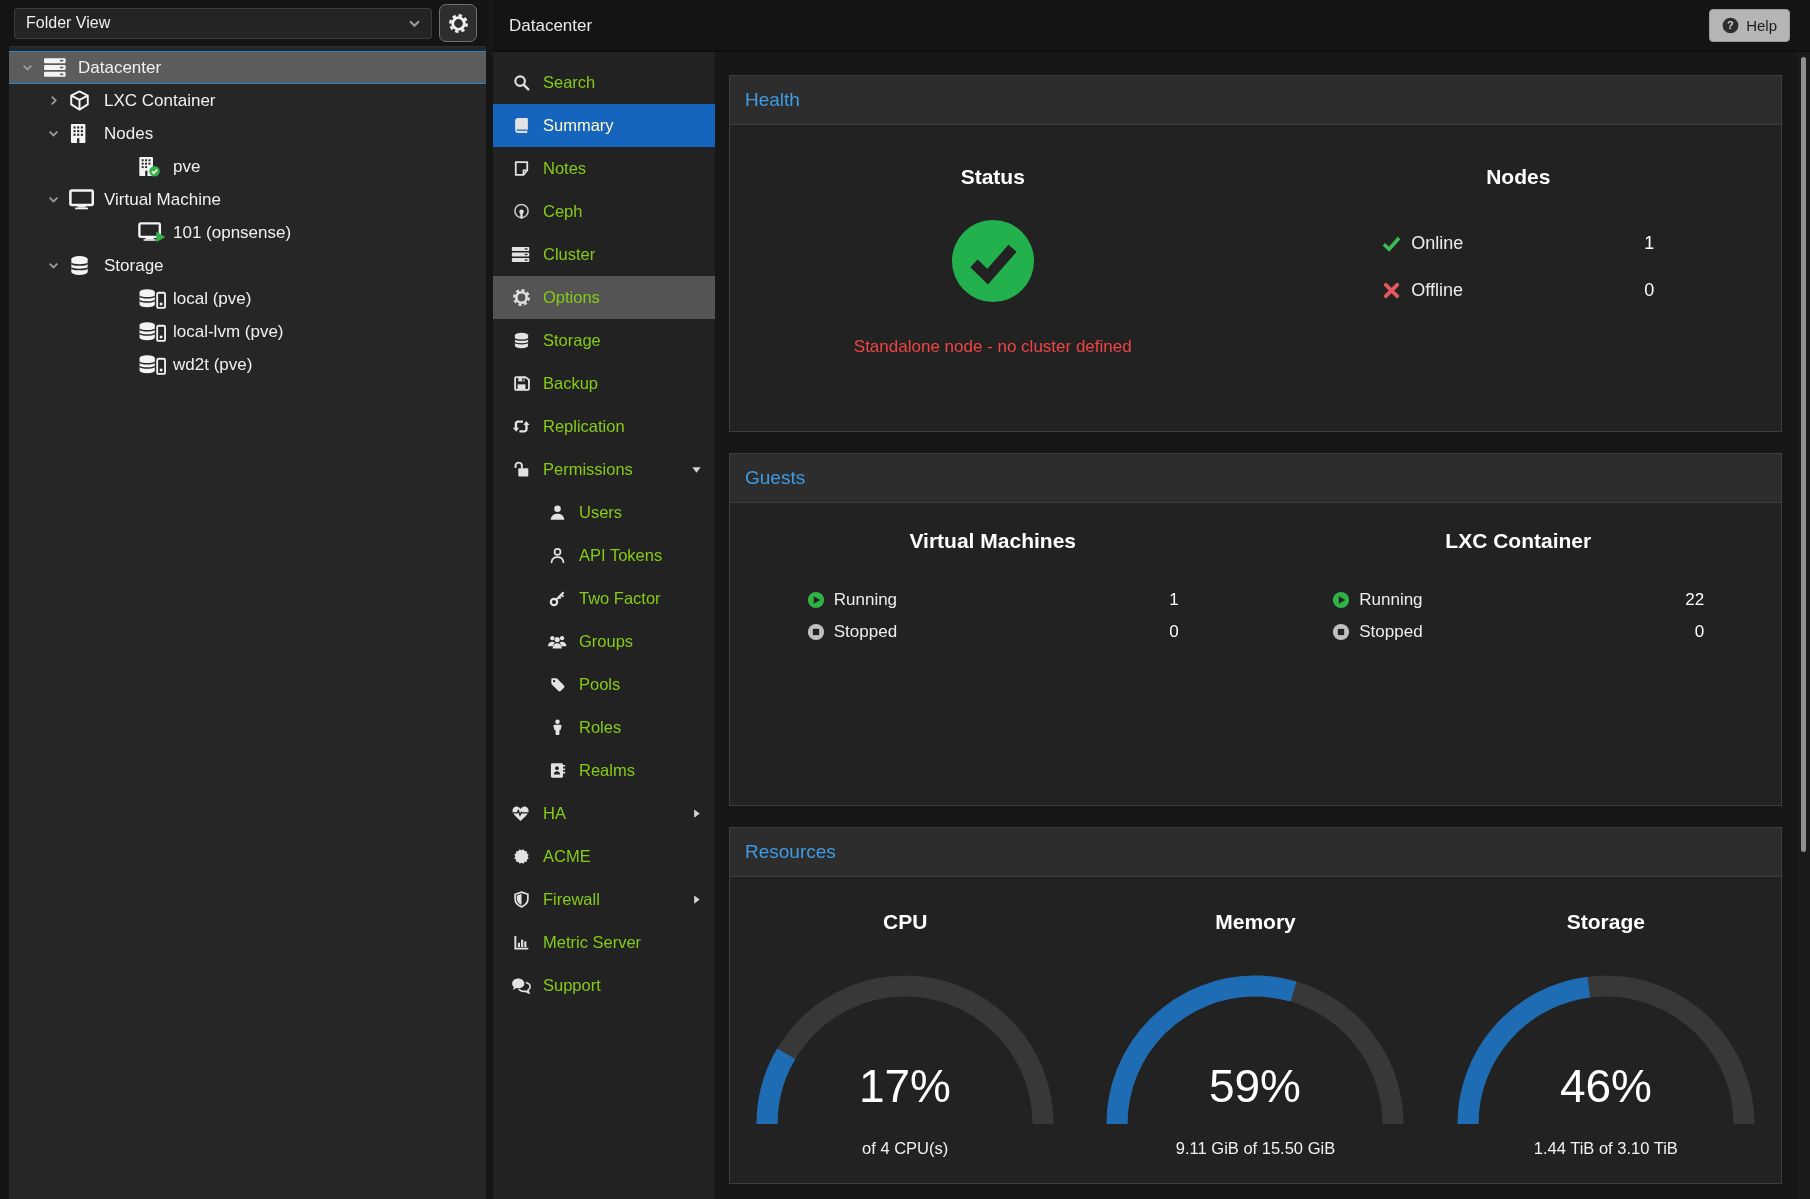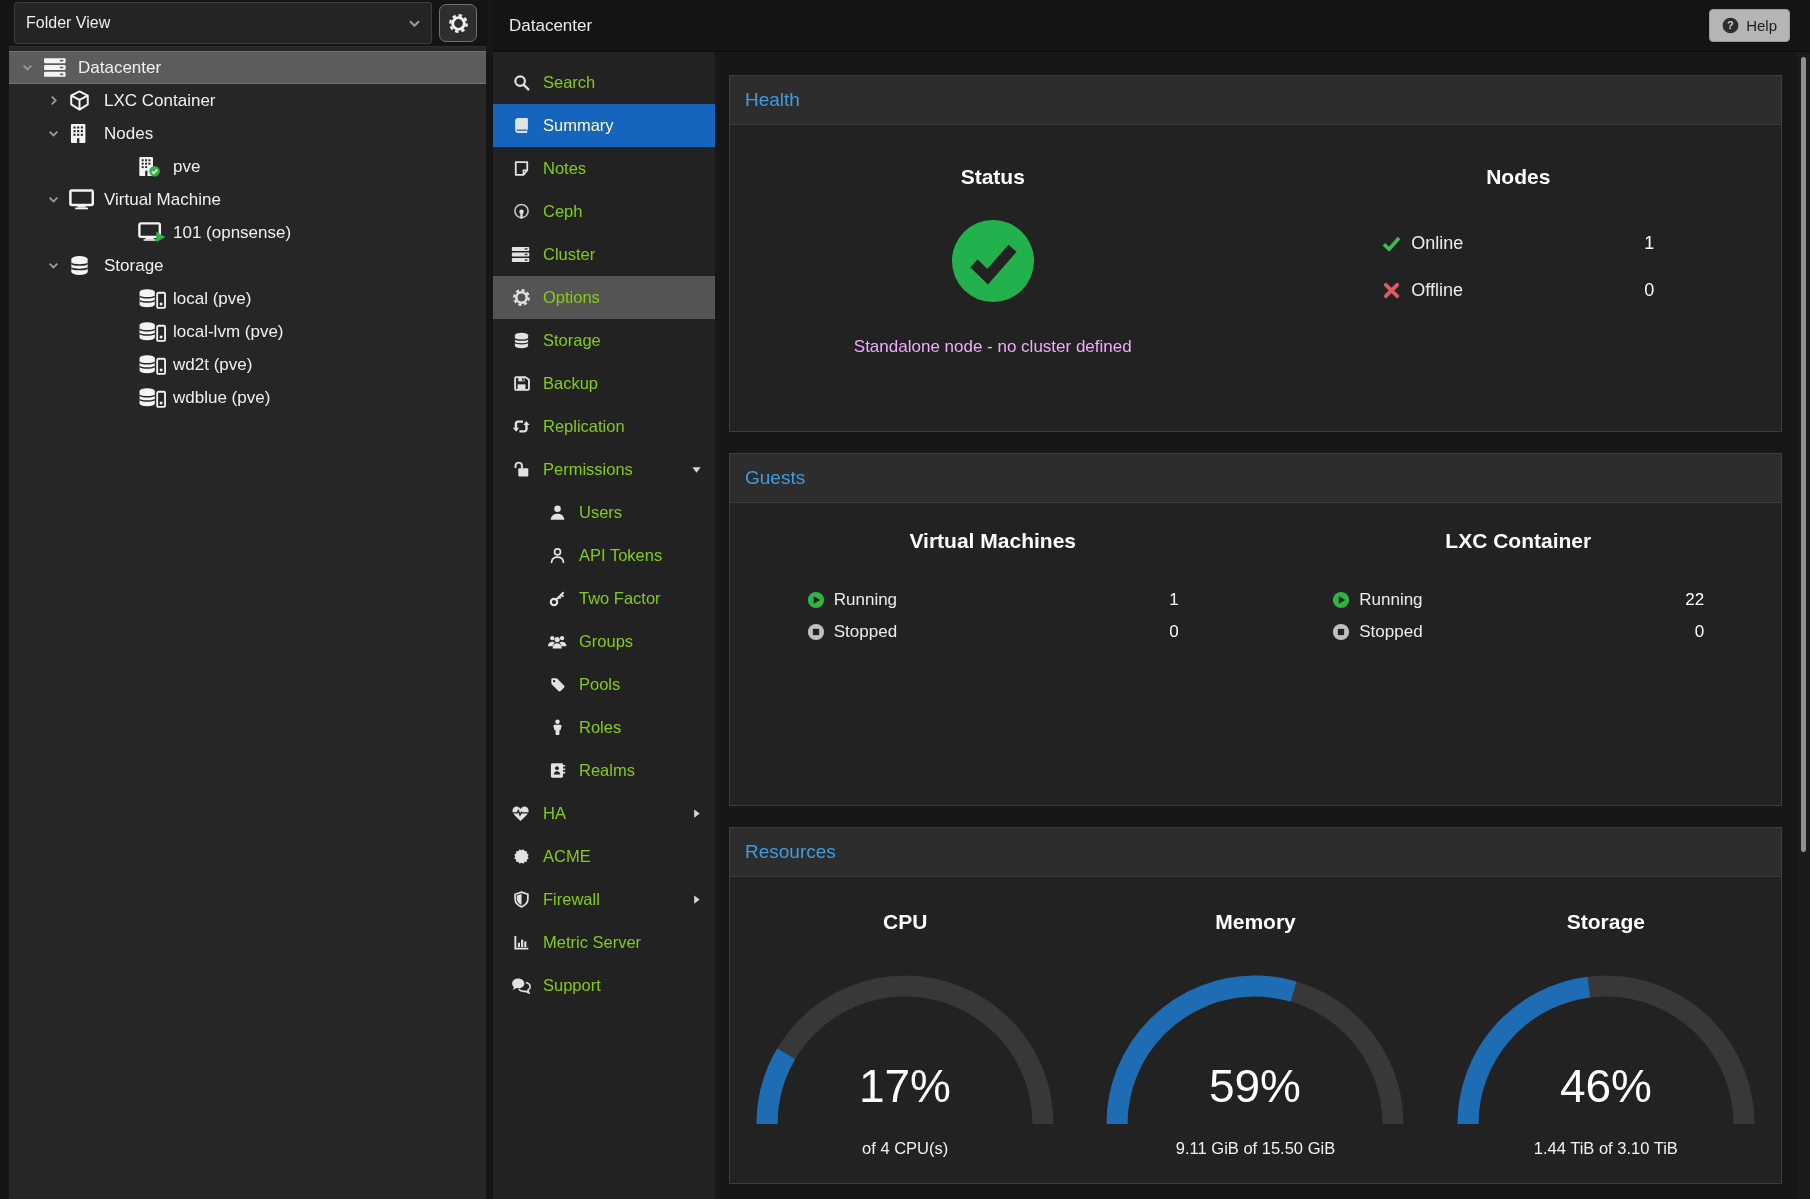--- a/index.html
+++ b/index.html
@@ -3,21 +3,21 @@
 <meta charset="utf-8">
 <style>
   * { box-sizing: border-box; margin: 0; padding: 0; }
   html,body { width:1810px; height:1199px; overflow:hidden; }
   body { background:#171717; font-family:"Liberation Sans","DejaVu Sans",sans-serif; color:#ececec; }
   .app { display:flex; width:100%; height:100%; }
 
   
   .left { width:486px; flex:none; display:flex; flex-direction:column; background:#141414; }
   .left-top { height:46px; flex:none; display:flex; align-items:center; gap:7px; padding:0 9px 0 14px; }
-  .combo { flex:1; height:42px; background:#242424; border:1px solid #3d3d3d; border-radius:3px;
+  .combo { flex:1; height:31px; background:#242424; border:1px solid #3d3d3d; border-radius:3px;
            display:flex; align-items:center; padding:0 9px 0 11px; font-size:16px; color:#eeeeee; cursor:default; }
   .combo-chev { margin-left:auto; display:flex; }
   .combo-chev svg { width:15px; height:15px; }
   .gear-btn { width:38px; height:38px; flex:none; background:#2e2e2e; --cut:#2e2e2e; border:1px solid #717171;
               border-radius:7px; display:flex; align-items:center; justify-content:center; color:#f2f2f2; }
   .gear-btn svg { height:19px; width:19px; }
   .tree-wrap { flex:1; margin-left:9px; background:#262626; border-top:1px solid #2e2e2e; padding-top:4px; overflow:hidden; }
   .tree-row { height:33px; display:flex; align-items:center; font-size:17px; color:#f0f0f0; --cut:#262626; cursor:default; }
   .tree-row.lvl0 { padding-left:12px; } .tree-row.lvl1 { padding-left:38px; } .tree-row.lvl2 { padding-left:63px;margin-left:44px; }
   .tree-row.selected { background:#5c5c5c; --cut:#5c5c5c; border-top:1px solid #1f86d8; border-bottom:1px solid #1f86d8; }
@@ -54,21 +54,21 @@
   .content { flex:1; min-width:0; padding:23px 15px 0 14px; overflow:hidden; }
   .panel { border:1px solid #3c3c3c; margin-bottom:21px; background:#222222; }
   .panel-header { height:49px; background:#2d2d2d; display:flex; align-items:center; padding:0 15px;
                   font-size:19px; color:#3f9be2; border-bottom:1px solid #3c3c3c; }
   .panel-body { background:#222222; --cut:#222222; }
   .health-body { height:306px; display:grid; grid-template-columns:1fr 1fr; }
   .hcol { display:flex; flex-direction:column; align-items:center; padding-top:40px; }
   .sec-h { font-size:21px; font-weight:bold; color:#ffffff; }
   .big-status { margin-top:30px; height:84px; }
   .big-status svg { width:84px; height:84px; }
-  .status-msg { margin-top:34px; font-size:17px; color:#f0abfc; }
+  .status-msg { margin-top:34px; font-size:17px; color:#ef4444; }
   .node-rows { margin-top:44px; width:272px; display:flex; flex-direction:column; gap:26px; }
   .srow { display:flex; align-items:center; gap:10px; font-size:18px; }
   .srow .sic { display:flex; } .srow .sic svg { width:19px; height:19px; }
   .srow .val { margin-left:auto; font-size:18px; color:#ffffff; }
 
   .guests-body { height:302px; display:grid; grid-template-columns:1fr 1fr; }
   .gcol { display:flex; flex-direction:column; align-items:center; padding-top:26px; }
   .guest-rows { margin-top:33px; width:372px; display:flex; flex-direction:column; gap:5px; }
   .grow { display:flex; align-items:center; gap:9px; font-size:17px; height:27px; }
   .grow .sic { display:flex; } .grow .sic svg { width:18px; height:18px; }
@@ -305,39 +305,20 @@
                 <path d="M1.2 6.3c1.6 1.6 10 1.6 11.6 0"></path>
                 <path d="M1.2 9.5c1.6 1.6 10 1.6 11.6 0"></path>
               </g>
               <rect x="14.6" y="3.6" width="6" height="11.6" rx="1" style="fill:var(--cut)" stroke="currentColor" stroke-width="1.4"></rect>
               <rect x="16.6" y="11.2" width="2" height="2" fill="currentColor"></rect>
             </svg>
           </span>
           <span class="tree-label">wd2t (pve)</span>
         </div>
 
-        <div class="tree-row lvl2">
-          <span class="expander"></span>
-          <span class="tree-icon">
-            <svg viewBox="0 0 22 16">
-              <g fill="currentColor">
-                <ellipse cx="7" cy="3" rx="5.8" ry="2.1"></ellipse>
-                <rect x="1.2" y="3" width="11.6" height="9.6"></rect>
-                <ellipse cx="7" cy="12.6" rx="5.8" ry="2.1"></ellipse>
-              </g>
-              <g style="stroke:var(--cut)" stroke-width="1.1" fill="none">
-                <path d="M1.2 6.3c1.6 1.6 10 1.6 11.6 0"></path>
-                <path d="M1.2 9.5c1.6 1.6 10 1.6 11.6 0"></path>
-              </g>
-              <rect x="14.6" y="3.6" width="6" height="11.6" rx="1" style="fill:var(--cut)" stroke="currentColor" stroke-width="1.4"></rect>
-              <rect x="16.6" y="11.2" width="2" height="2" fill="currentColor"></rect>
-            </svg>
-          </span>
-          <span class="tree-label">wdblue (pve)</span>
-        </div>
       </div>
   </aside>
 
   <div class="right">
     <header class="topbar">
       <span class="topbar-title">Datacenter</span>
       <button class="help-btn">
         <span style="display:flex">
             <svg viewBox="0 0 16 16">
               <circle cx="8" cy="8" r="7.4" fill="#2d2d2d"></circle>

